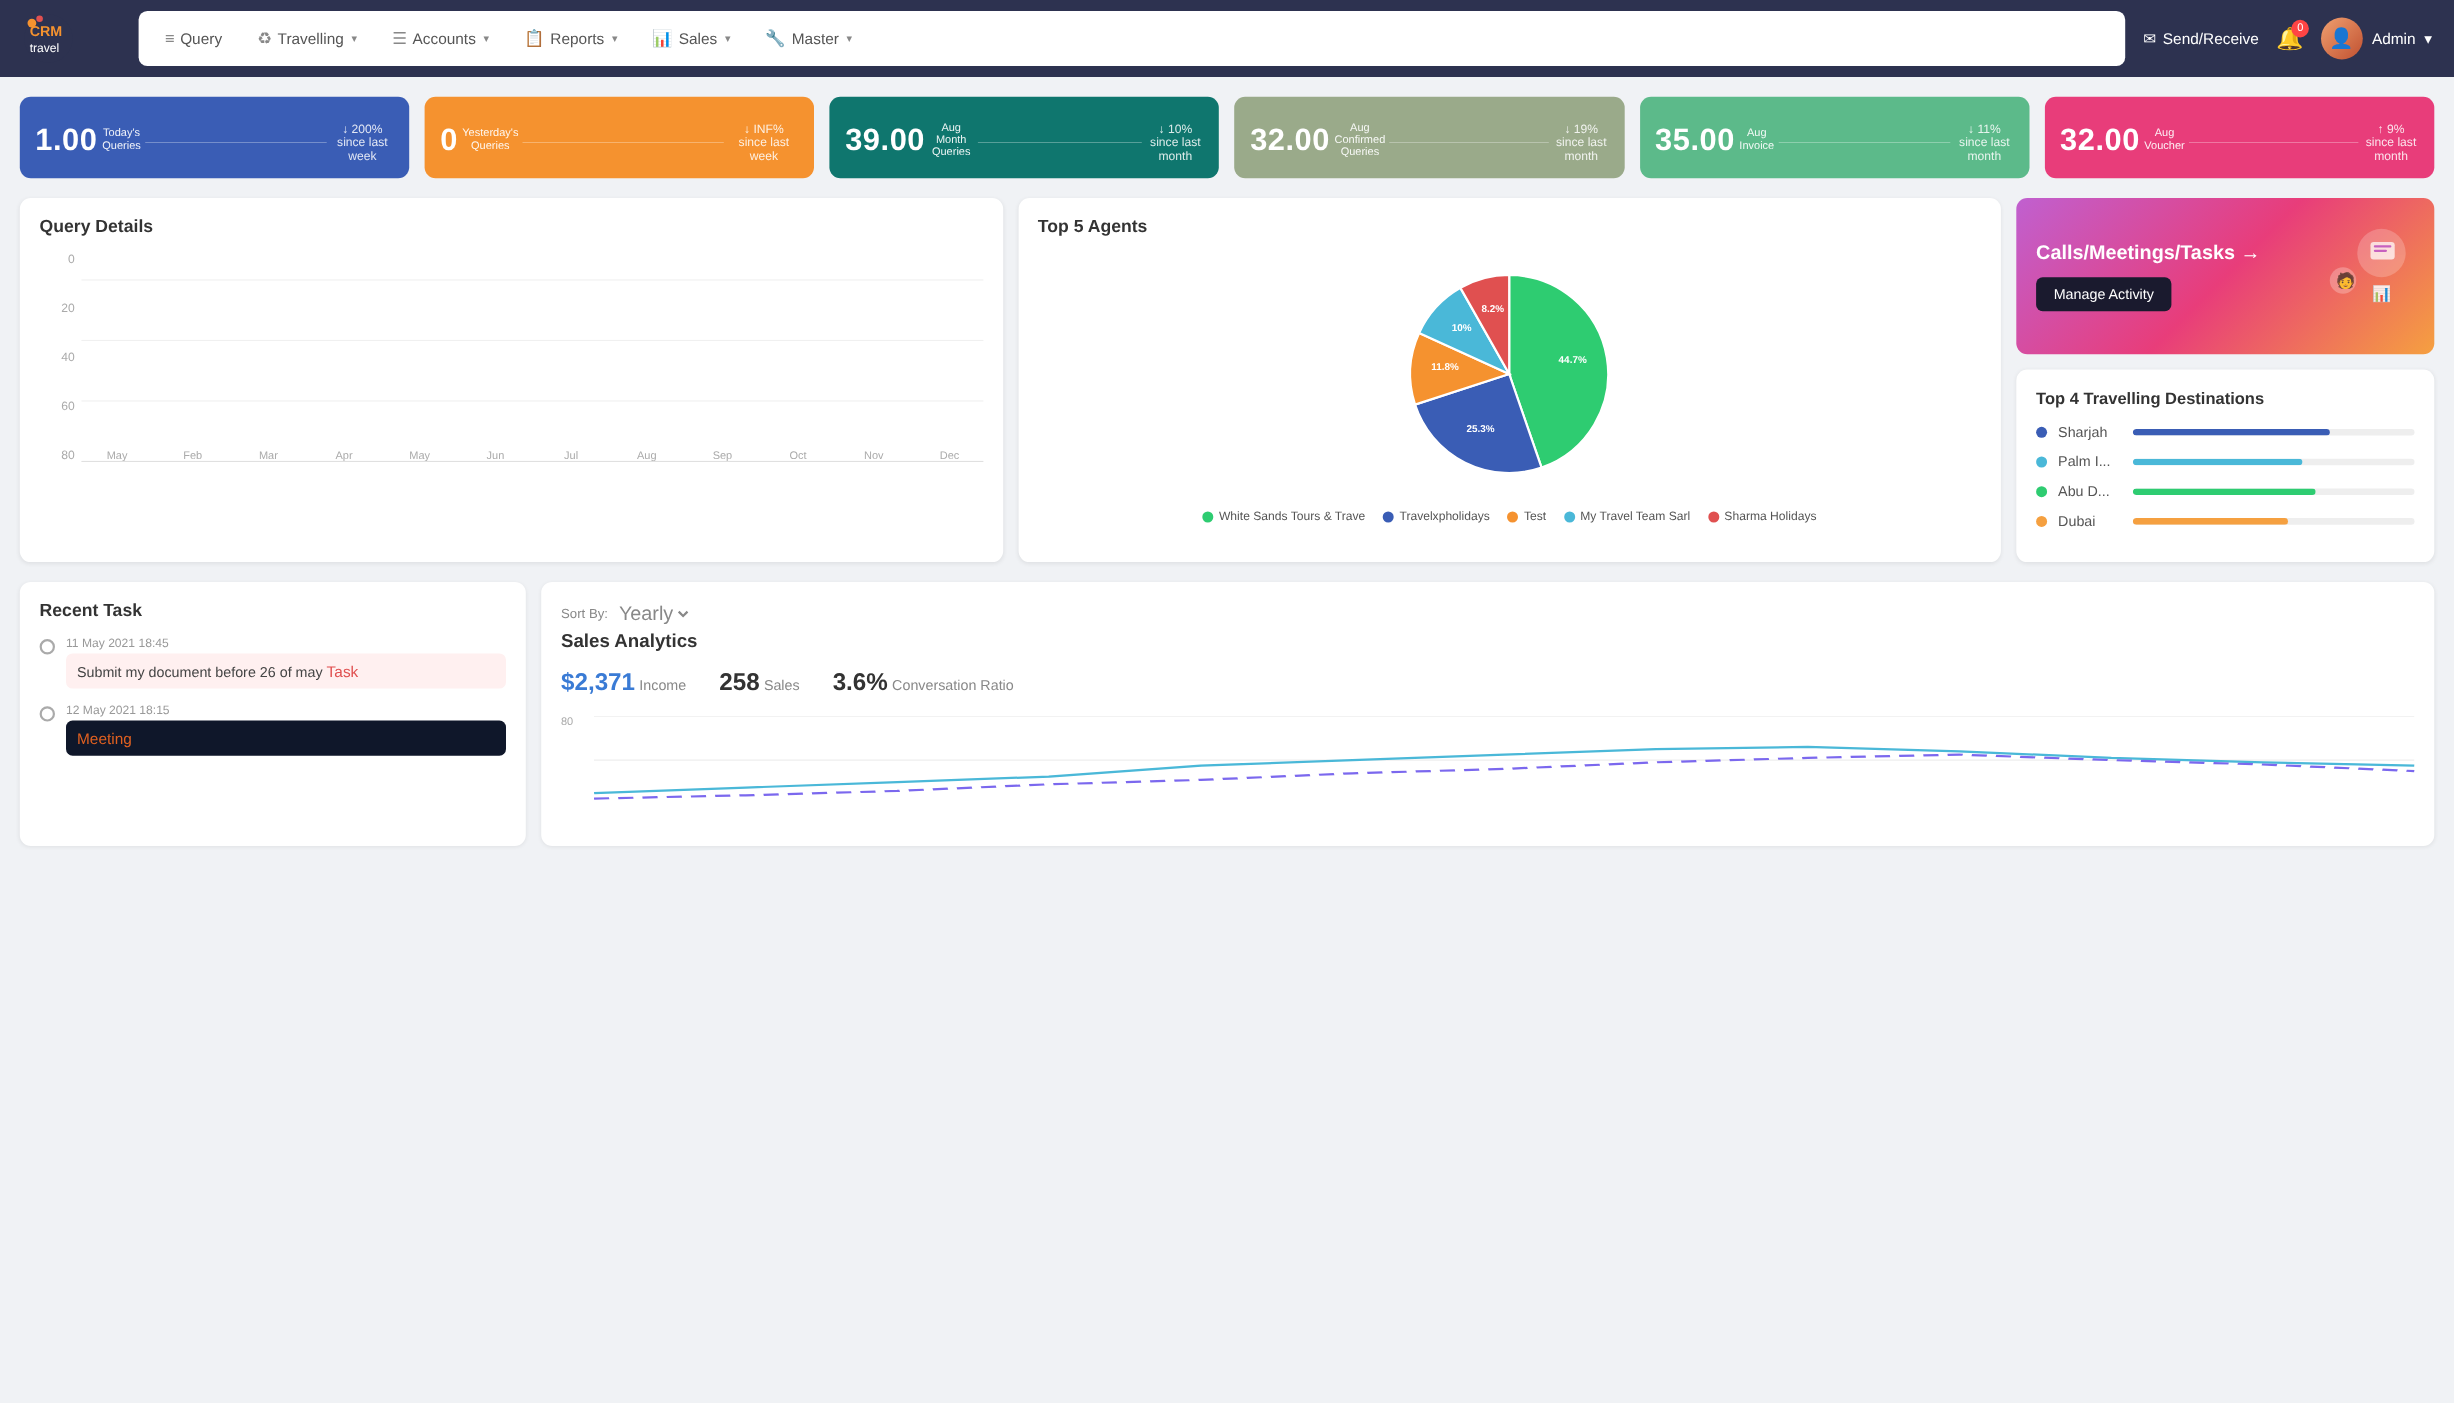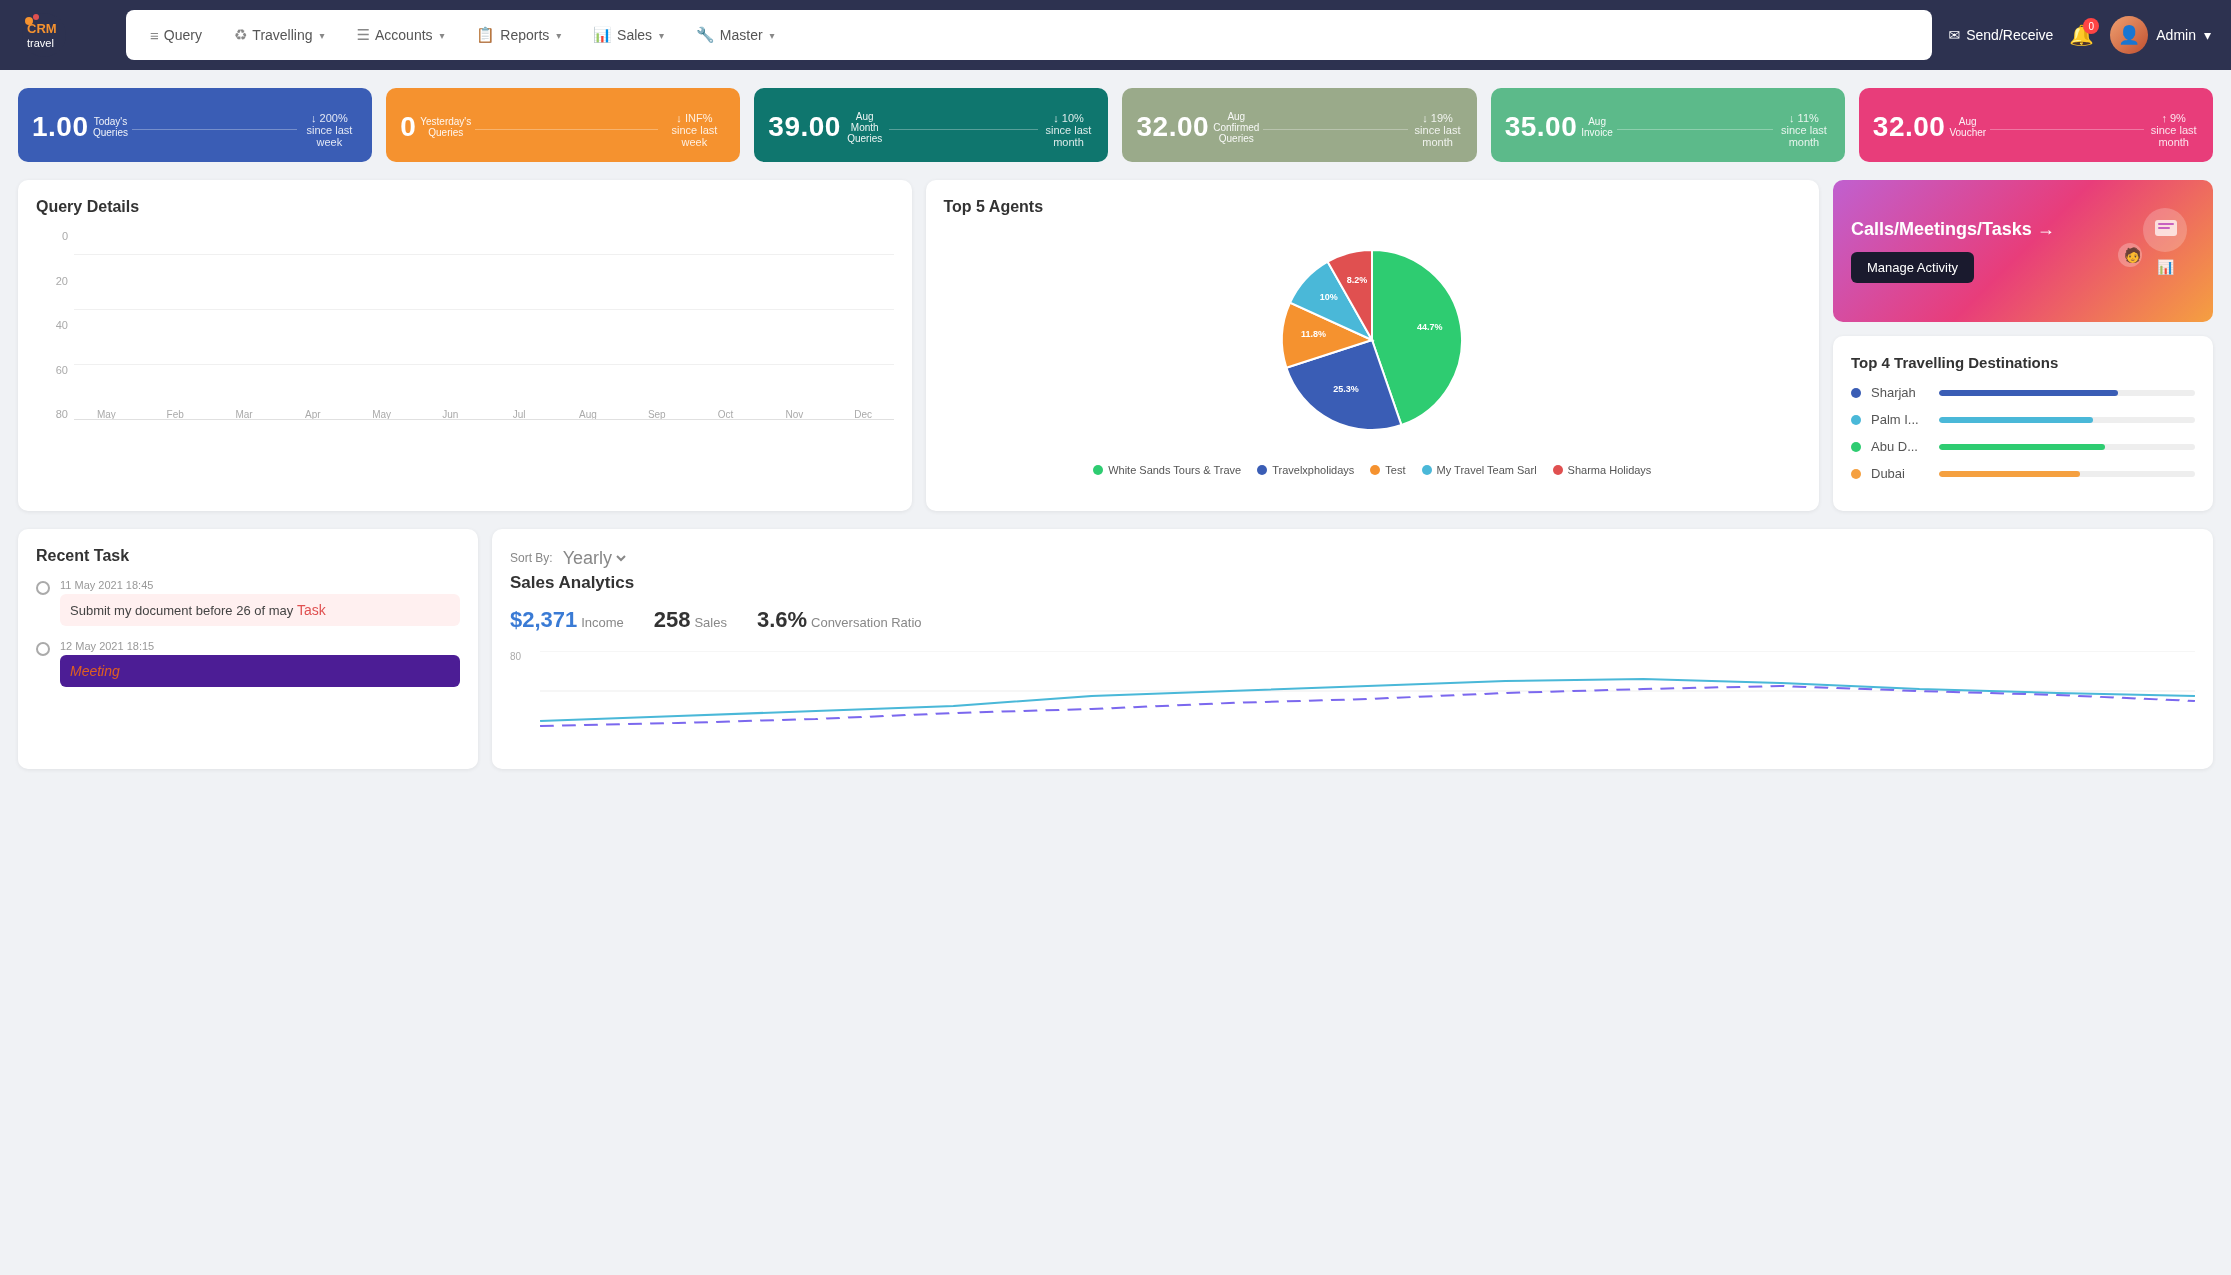--- a/index.html
+++ b/index.html
@@ -371,24 +371,23 @@
     .task-highlight {
       background: #fff0f0;
       border-radius: 6px;
       padding: 8px 10px;
     }
     .task-link {
       color: #e05050;
       text-decoration: none;
     }
     .task-meeting {
-      background: #4c1d95;
+      background: #0f172a;
       border-radius: 6px;
       padding: 8px 10px;
-      font-style: italic;
     }
     .task-meeting-link {
       color: #e06020;
       text-decoration: none;
     }
 
     
     .sales-card { }
     .sort-bar {
       display: flex;

